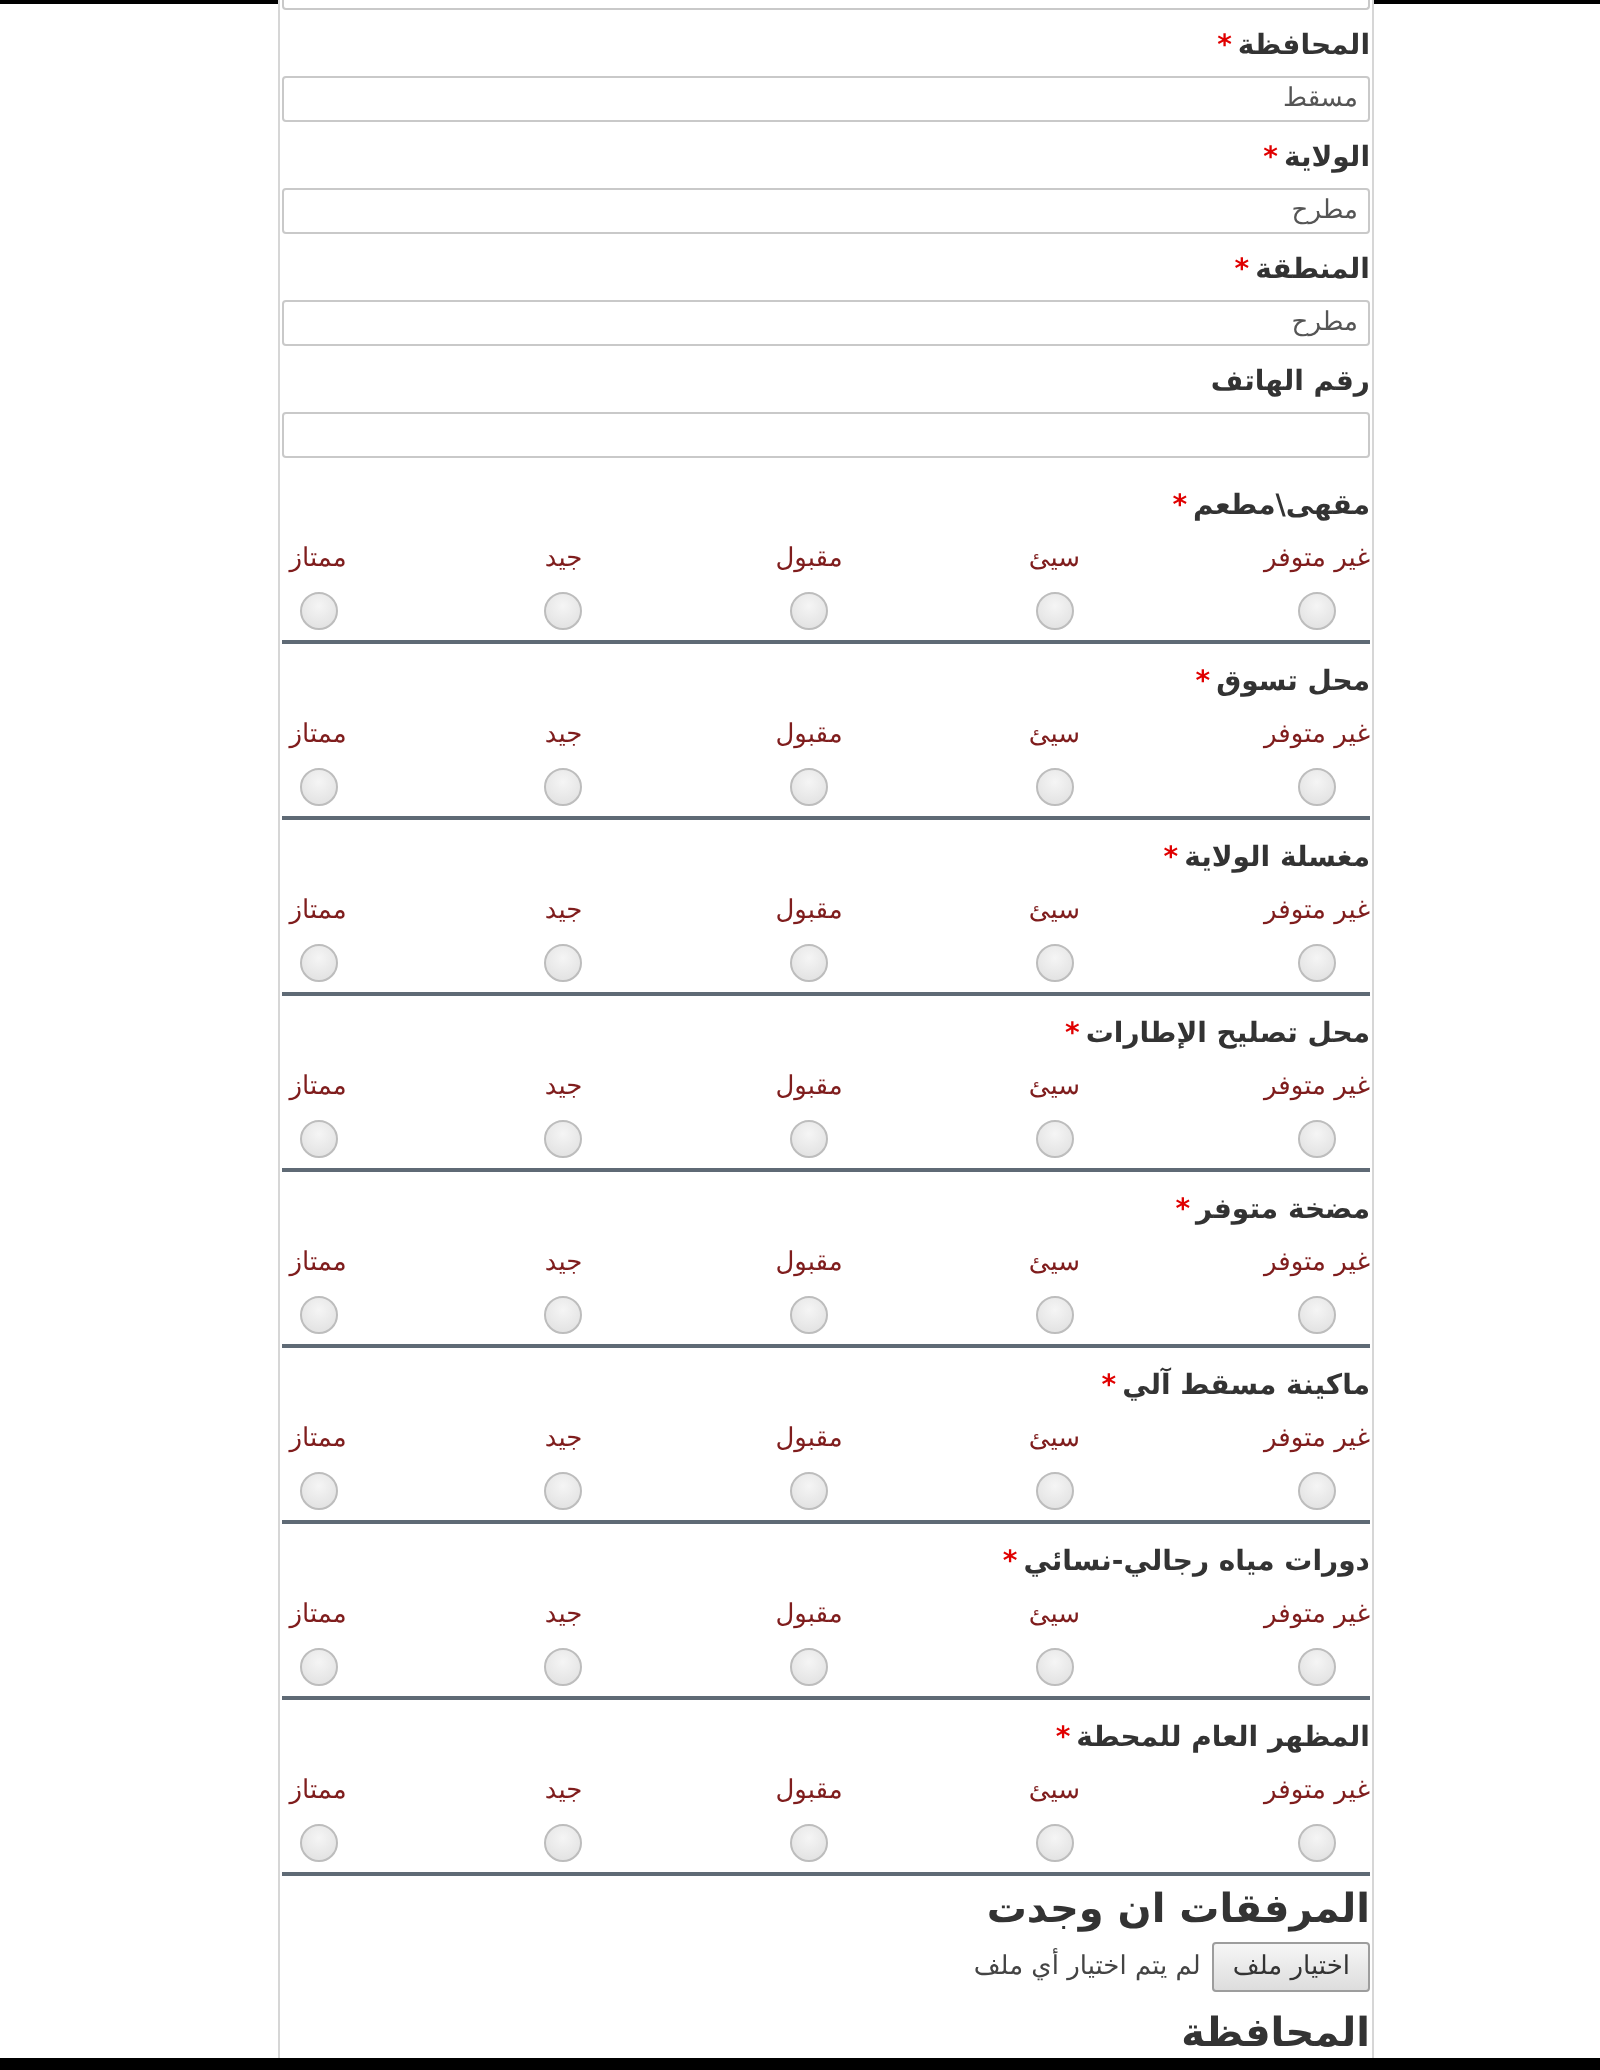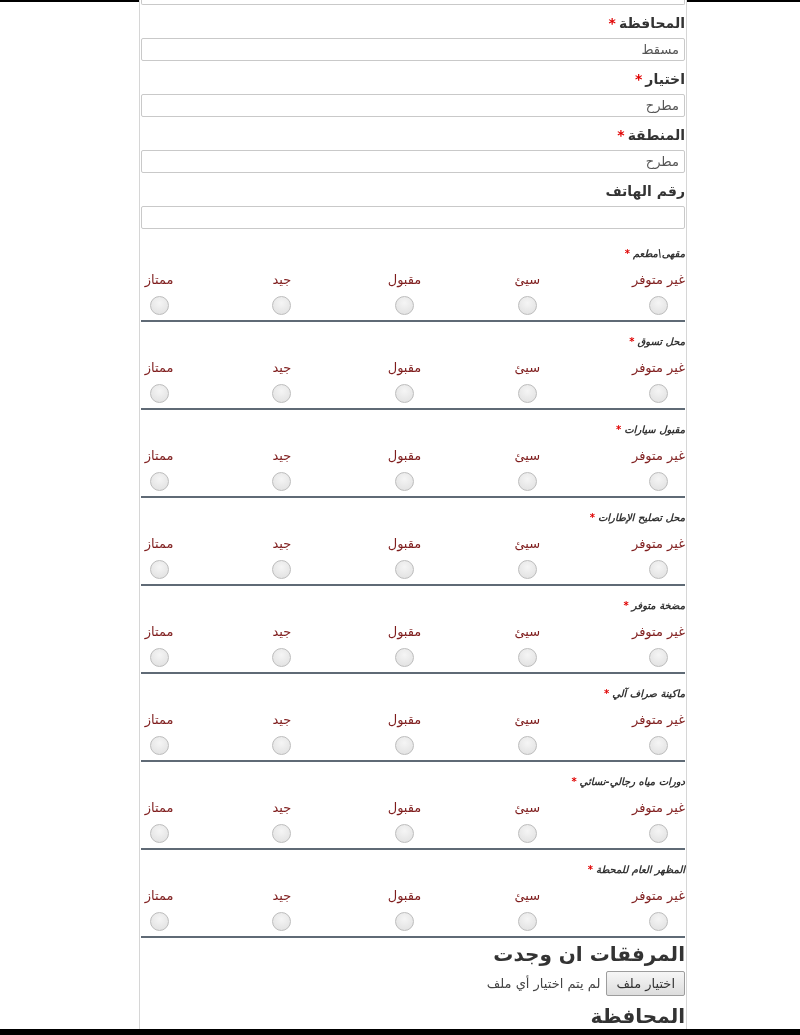--- a/index.html
+++ b/index.html
@@ -20,21 +20,21 @@
                  line-height:19px; text-align:right; }
   .req { color:#e00000; margin-right:3px; font-weight:bold; }
 
   .text-input { display:block; width:100%; height:23px; margin-top:5px;
                 border:1px solid #c9c9c9; border-radius:2px; background:#fff;
                 font-family:"DejaVu Sans", sans-serif; font-size:13px; color:#555;
                 padding:2px 5px; direction:rtl; text-align:right; outline:none; }
 
   .sections { margin-top:5px; }
   .section { padding-top:10px; }
-  .section-title { font-size:10px; font-weight:bold; color:#333; line-height:19px; text-align:right;font-style:italic; }
+  .section-title { font-size:14px; font-weight:bold; color:#333; line-height:19px; text-align:right; }
   .opts-row { display:flex; justify-content:space-between; align-items:flex-start;
               margin-top:8px; direction:rtl; }
   .opt { display:flex; flex-direction:column; align-items:center; min-width:36px; }
   .opt-label { font-size:13px; color:#7f1d1d; line-height:17px; white-space:nowrap; }
   .radio { width:19px; height:19px; margin-top:8px; border-radius:50%;
            border:1px solid #bdbdbd;
            background:radial-gradient(circle at 50% 35%, #f5f5f5 0%, #e4e4e4 75%); }
   .divider { height:2px; background:#5f6a75; margin-top:5px; }
 
   .attach-label, .notes-label { margin-top:7px; font-size:20px; font-weight:bold;
@@ -54,21 +54,21 @@
 
   <div class="form-panel">
 
     <div class="partial-input"></div>
 
     <div>
       <div class="field-label"><span>المحافظة</span><span class="req">*</span></div>
       <input class="text-input" value="مسقط" style="">
     </div>
     <div>
-      <div class="field-label"><span>اختيار</span><span class="req">*</span></div>
+      <div class="field-label"><span>الولاية</span><span class="req">*</span></div>
       <input class="text-input" value="مطرح" style="">
     </div>
     <div>
       <div class="field-label"><span>المنطقة</span><span class="req">*</span></div>
       <input class="text-input" value="مطرح" style="">
     </div>
     <div>
       <div class="field-label"><span>رقم الهاتف</span><span class="req"></span></div>
       <input class="text-input" value="" style="">
     </div>
@@ -123,21 +123,21 @@
             </div>
           <div class="opt">
               <span class="opt-label">ممتاز</span>
               <span class="radio"></span>
             </div>
         </div>
         <div class="divider"></div>
       </div>
 
       <div class="section">
-        <div class="section-title"><span>مقبول سيارات</span><span class="req">*</span></div>
+        <div class="section-title"><span>مغسلة الولاية</span><span class="req">*</span></div>
         <div class="opts-row">
           <div class="opt">
               <span class="opt-label">غير متوفر</span>
               <span class="radio"></span>
             </div>
           <div class="opt">
               <span class="opt-label">سيئ</span>
               <span class="radio"></span>
             </div>
           <div class="opt">
@@ -204,21 +204,21 @@
             </div>
           <div class="opt">
               <span class="opt-label">ممتاز</span>
               <span class="radio"></span>
             </div>
         </div>
         <div class="divider"></div>
       </div>
 
       <div class="section">
-        <div class="section-title"><span>ماكينة صراف آلي</span><span class="req">*</span></div>
+        <div class="section-title"><span>ماكينة مسقط آلي</span><span class="req">*</span></div>
         <div class="opts-row">
           <div class="opt">
               <span class="opt-label">غير متوفر</span>
               <span class="radio"></span>
             </div>
           <div class="opt">
               <span class="opt-label">سيئ</span>
               <span class="radio"></span>
             </div>
           <div class="opt">

